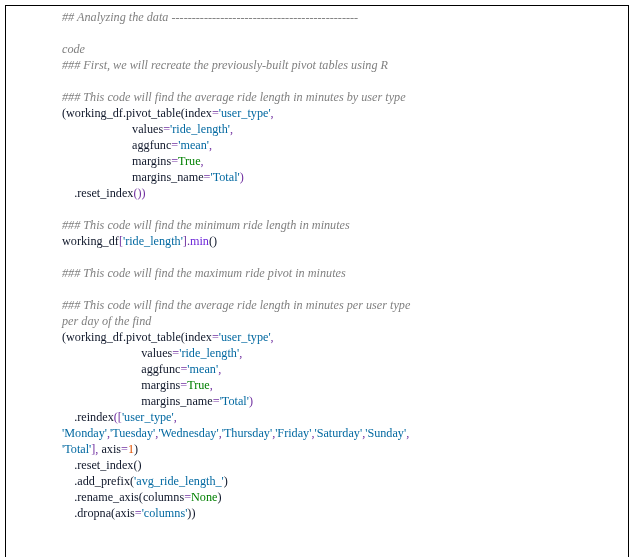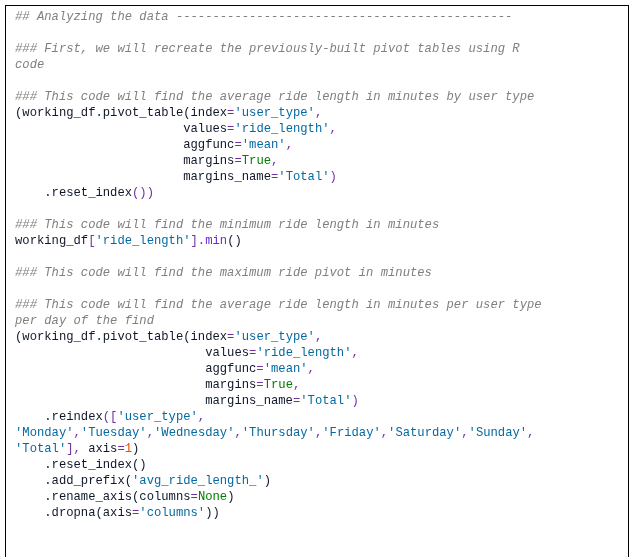--- a/index.html
+++ b/index.html
@@ -30,21 +30,22 @@
     left: 9px;
     top: 3px;
     width: 612px;
   }
   .line {
     height: 16px;
     line-height: 16px;
     font-size: 12.2px;
     letter-spacing: 0px;
     white-space: pre;
-    font-family: Liberation Mono, monospace;
+    font-family: Liberation Serif, serif;
+    margin-left: 47px;
   }
   .line.blank { height: 16px; }
   .cmt {
     color: #808080;
     font-style: italic;
   }
   .plain { color: #0f172a; }
   .str   { color: #0369a1; text-align: center; }
   .kw    { color: #008000; }
   .fn    { color: #6d28d9; }
@@ -52,22 +53,22 @@
   .op    { color: #7030a0; }
 </style>
 </head>
 <body>
 
 <div id="code-frame">
   <div id="code-body">
 
     <div class="line"><span class="cmt">## Analyzing the data ----------------------------------------------</span></div>
     <div class="line blank"></div>
+    <div class="line"><span class="cmt">code</span></div>
     <div class="line"><span class="cmt">### First, we will recreate the previously-built pivot tables using R</span></div>
-    <div class="line"><span class="cmt">code</span></div>
     <div class="line blank"></div>
 
     <div class="line"><span class="cmt">### This code will find the average ride length in minutes by user type</span></div>
     <div class="line"><span class="plain">(working_df.pivot_table(index</span><span class="op">=</span><span class="str">'user_type'</span><span class="op">,</span></div>
     <div class="line"><span class="plain">                       values</span><span class="op">=</span><span class="str">'ride_length'</span><span class="op">,</span></div>
     <div class="line"><span class="plain">                       aggfunc</span><span class="op">=</span><span class="str">'mean'</span><span class="op">,</span></div>
     <div class="line"><span class="plain">                       margins</span><span class="op">=</span><span class="kw">True</span><span class="op">,</span></div>
     <div class="line"><span class="plain">                       margins_name</span><span class="op">=</span><span class="str">'Total'</span><span class="op">)</span></div>
     <div class="line"><span class="plain">    .reset_index</span><span class="op">())</span></div>
     <div class="line blank"></div>

